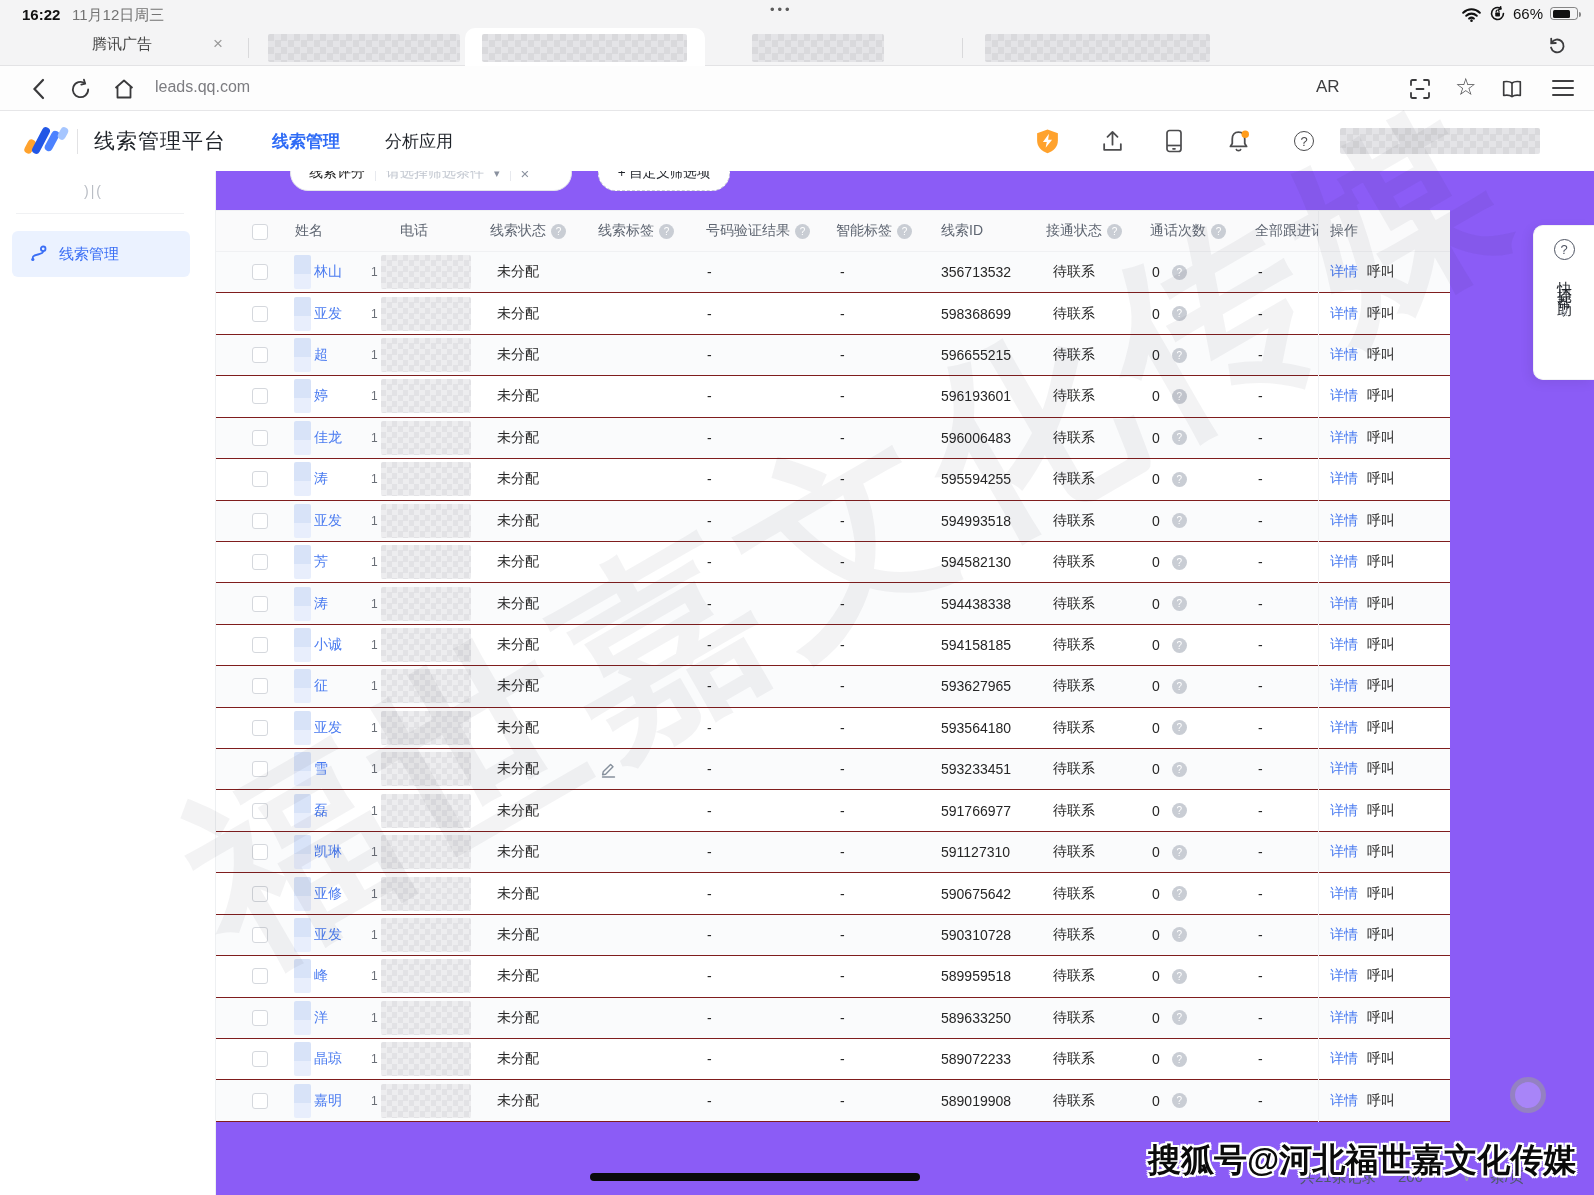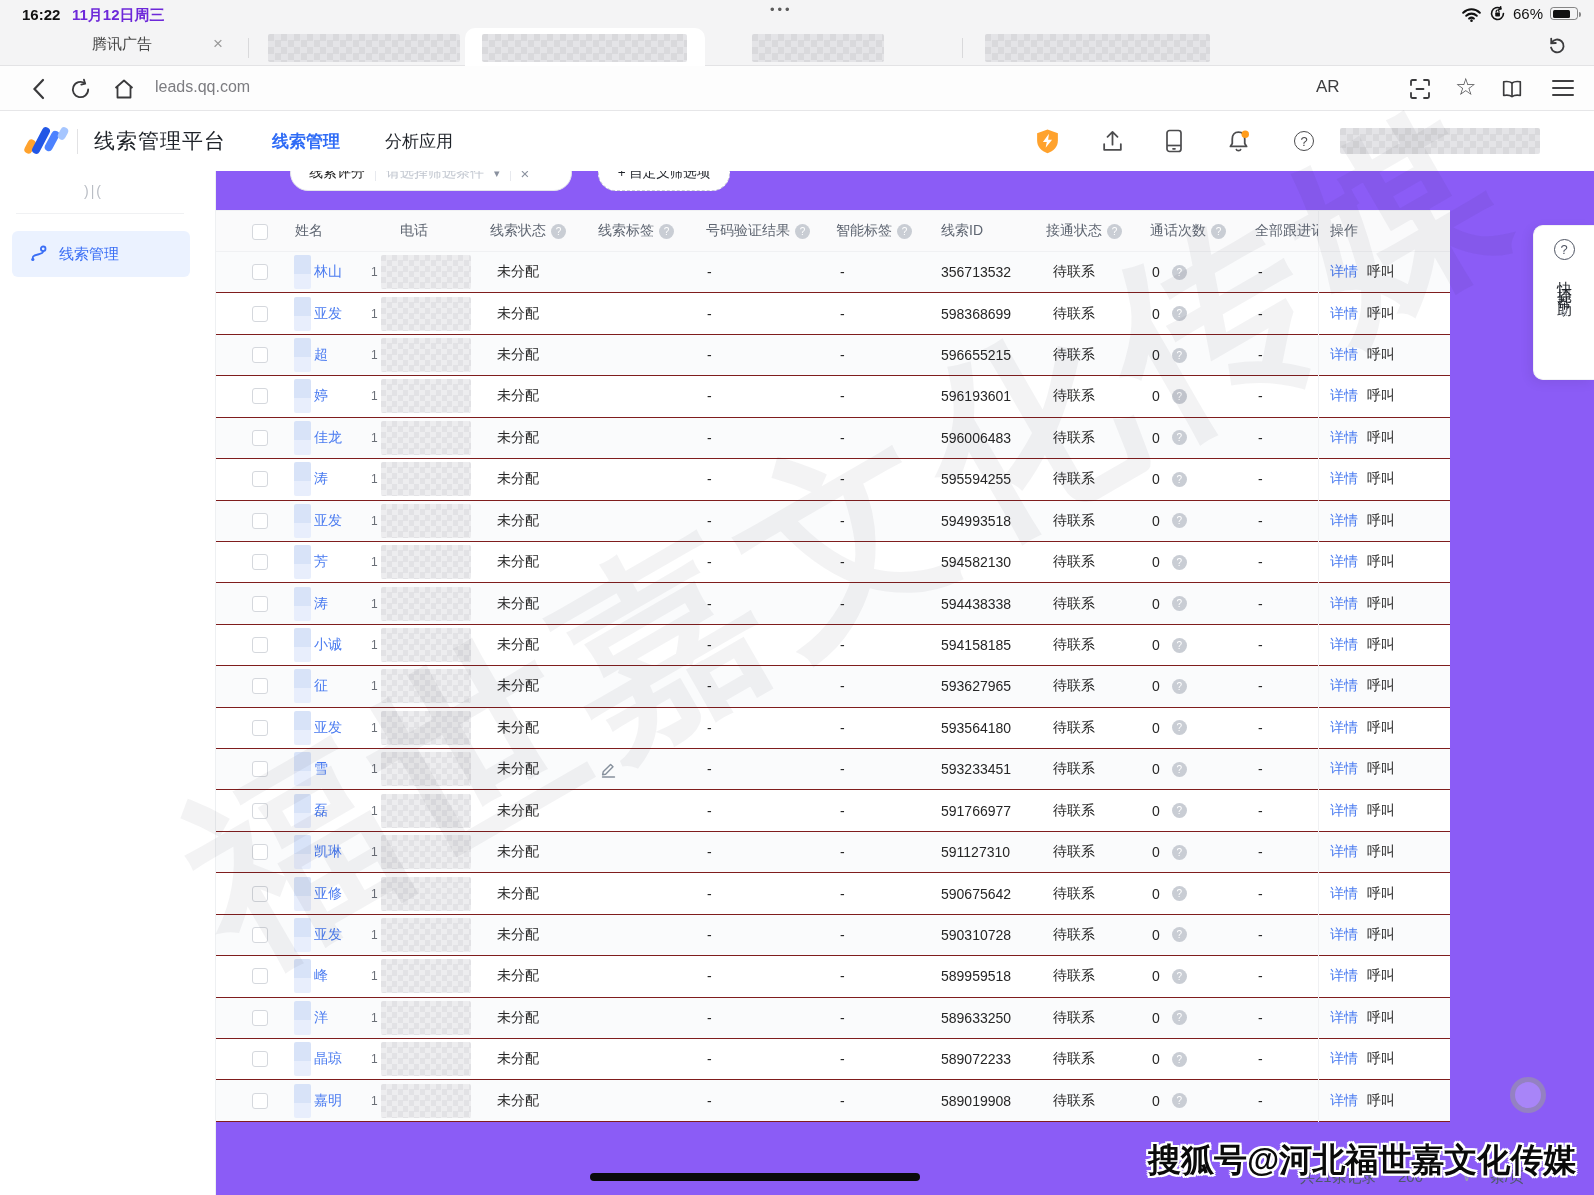--- a/index.html
+++ b/index.html
@@ -2,21 +2,21 @@
 <html><head>
 <meta charset="utf-8">
 <style>
 *{margin:0;padding:0;box-sizing:border-box}
 html,body{width:1594px;height:1195px}
 body{font-family:"Liberation Sans","DejaVu Sans",sans-serif;background:#fff;overflow:hidden;position:relative;color:#262626}
 
 
 #topbar{position:absolute;left:0;top:0;width:1594px;height:66px;background:#f4f4f5;border-bottom:1px solid #e3e3e5;z-index:10}
 .sb-time{position:absolute;left:22px;top:6px;font-size:15px;font-weight:700;color:#111}
-.sb-date{position:absolute;left:72px;top:6px;font-size:15px;font-weight:700;color:#6d28d9}
+.sb-date{position:absolute;left:72px;top:6px;font-size:15px;font-weight:400;color:#737373}
 .sb-right{position:absolute;right:16px;top:5px;display:flex;align-items:center;gap:7px}
 .sb-pct{font-size:15px;font-weight:500;color:#111}
 .battery{width:28px;height:13px;border:1.5px solid rgba(0,0,0,.45);border-radius:3.5px;position:relative}
 .battery i{position:absolute;left:1.5px;top:1.5px;bottom:1.5px;width:66%;background:#111;border-radius:1.5px;display:block}
 .battery u{position:absolute;right:-4px;top:3.5px;width:2.5px;height:5px;background:rgba(0,0,0,.45);border-radius:0 2px 2px 0;display:block}
 .tab-title{position:absolute;left:92px;top:35px;font-size:15px;color:#474747}
 .tab-close{position:absolute;left:213px;top:34px;font-size:17px;color:#9a9a9a;cursor:default}
 .tab-div{position:absolute;top:38px;width:1px;height:20px;background:#d9d9db}
 .active-tab{position:absolute;left:465px;top:28px;width:240px;height:39px;background:#fff;border-radius:10px 10px 0 0}
 .mosaic{background:repeating-conic-gradient(#e4e4e7 0% 25%,#d9d9dc 0% 50%);background-size:13px 13px;border-radius:2px}

